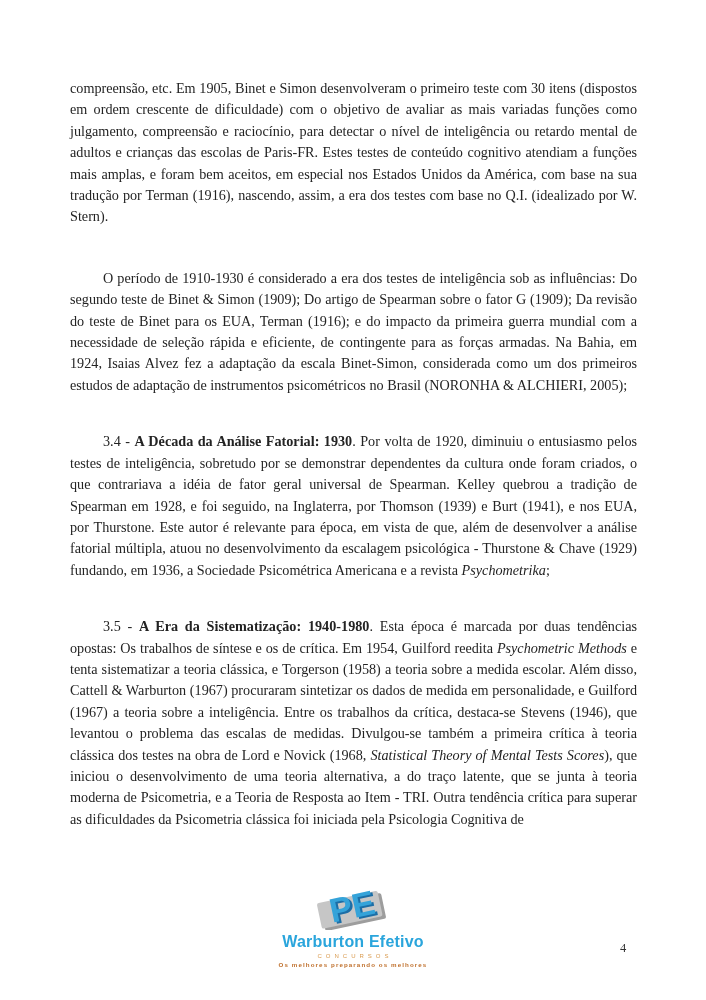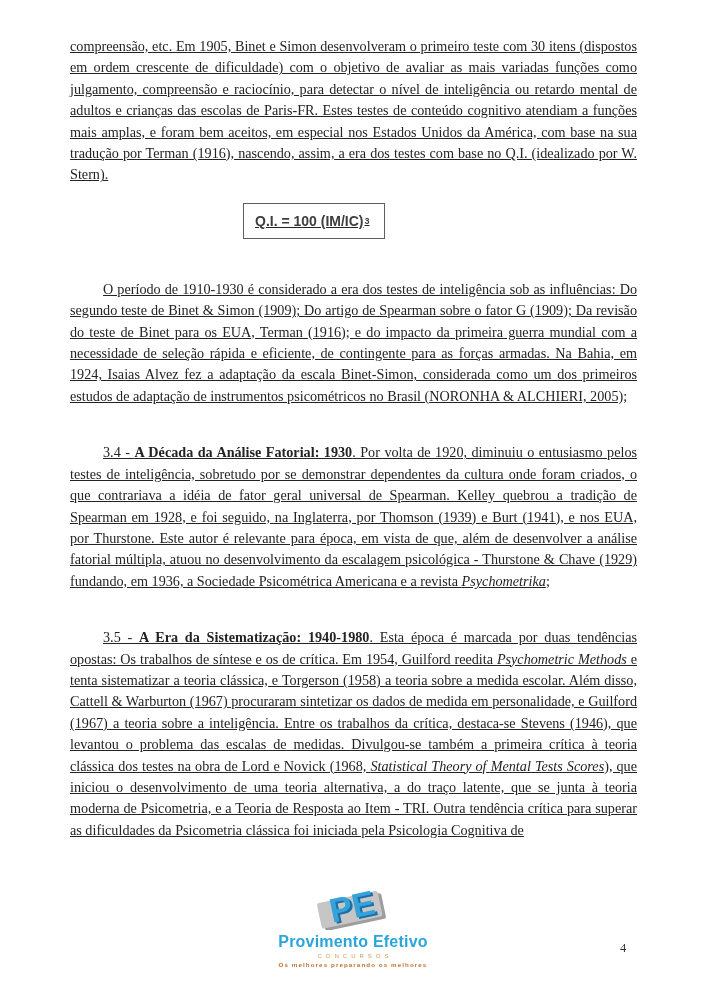--- a/index.html
+++ b/index.html
@@ -7,21 +7,21 @@
   .page {
     position: relative;
     width: 706px;
     height: 1000px;
     background: #ffffff;
     font-family: "Liberation Serif", serif;
     color: #232323;
     overflow: hidden;
     margin: 0 auto;
   }
-  .content { padding: 36px 69px 0 70px; text-decoration: underline; }
+  .content { padding: 78px 69px 0 70px; }
   .para {
     font-size: 14.2px;
     line-height: 21.4px;
     text-align: justify;
   }
   .indent { text-indent: 33px; }
   .bold { font-weight: bold; }
   .italic { font-style: italic; margin-top: 32px; }
   .formula-box {
     margin: 17px 0 0 173px;
@@ -85,43 +85,39 @@
   }
 </style>
 </head>
 <body>
 
 <div class="page">
   <div class="content">
 
     <p class="para"><span>compreensão, etc. Em 1905, Binet e Simon desenvolveram o primeiro teste com 30 itens (dispostos em ordem crescente de dificuldade) com o objetivo de avaliar as mais  variadas funções como julgamento, compreensão e raciocínio, para detectar o nível de inteligência ou retardo mental de adultos e crianças das escolas de Paris-FR. Estes testes de conteúdo cognitivo atendiam a funções mais amplas, e foram bem aceitos, em especial nos Estados Unidos da América, com base na sua tradução por Terman (1916), nascendo, assim, a era dos testes com base no Q.I. (idealizado por W. Stern).</span></p>
 
-    <div class="formula-box">
-      <span>Q.I. = 100 (IM/IC)</span>
-        <sup>3</sup>
-    </div>
 
     <p class="para indent gap-box-after"><span>O período de 1910-1930 é considerado a era dos testes de inteligência sob as influências: Do segundo teste de Binet &amp; Simon (1909); Do artigo de Spearman sobre o fator G (1909); Da revisão do teste de Binet para os EUA, Terman (1916); e do impacto da primeira guerra mundial com a necessidade de seleção rápida e eficiente, de contingente para as forças armadas.  Na Bahia, em 1924, Isaias Alvez fez a adaptação da escala Binet-Simon, considerada como um dos primeiros estudos de adaptação de instrumentos psicométricos no Brasil (NORONHA &amp; ALCHIERI, 2005);</span></p>
 
     <p class="para indent gap-section"><span>3.4  - </span><span class="bold">A Década da Análise Fatorial: 1930</span><span>. Por volta de 1920, diminuiu o entusiasmo pelos testes de inteligência, sobretudo por se demonstrar dependentes da cultura onde foram criados, o que contrariava a idéia de fator geral universal de Spearman. Kelley quebrou a tradição de Spearman em 1928, e foi seguido, na Inglaterra, por Thomson (1939) e Burt (1941), e nos EUA, por Thurstone. Este autor é relevante para época, em vista de que, além de desenvolver a análise fatorial múltipla, atuou no desenvolvimento da escalagem psicológica - Thurstone &amp; Chave (1929) fundando, em 1936, a Sociedade Psicométrica Americana e a revista </span><span class="italic">Psychometrika</span><span>;</span></p>
 
     <p class="para indent gap-section"><span>3.5  - </span><span class="bold">A Era da Sistematização: 1940-1980</span><span>. Esta época é marcada por duas tendências opostas: Os trabalhos de síntese e os de crítica. Em 1954, Guilford reedita </span><span class="italic">Psychometric Methods</span><span> e tenta sistematizar a teoria clássica, e Torgerson (1958) a teoria sobre a medida escolar. Além disso, Cattell &amp; Warburton (1967) procuraram sintetizar os dados de medida em personalidade, e Guilford (1967) a teoria sobre a inteligência. Entre os trabalhos da crítica, destaca-se Stevens (1946), que levantou o problema das escalas de medidas. Divulgou-se também a primeira crítica à teoria clássica dos testes na obra de Lord e Novick (1968, </span><span class="italic">Statistical Theory of Mental Tests Scores</span><span>), que iniciou o desenvolvimento de uma teoria alternativa, a do traço latente, que se junta à teoria moderna de Psicometria, e a Teoria de Resposta ao Item - TRI. Outra tendência crítica para superar as dificuldades da Psicometria clássica foi iniciada pela Psicologia Cognitiva de</span></p>
 
   </div>
 
   <div class="footer-logo">
     <span>
       <svg width="86" height="48" viewBox="0 0 86 48" aria-hidden="true">
         <g transform="rotate(-12 43 24)">
           <rect x="11" y="17" width="62" height="26" rx="2" fill="#9d9d9d"></rect>
           <rect x="8" y="14" width="62" height="26" rx="2" fill="#c6c6c6"></rect>
           <text x="44" y="38" text-anchor="middle" font-family="Liberation Sans, sans-serif" font-size="34" font-weight="bold" fill="#1c6ea6">PE</text>
           <text x="42" y="36" text-anchor="middle" font-family="Liberation Sans, sans-serif" font-size="34" font-weight="bold" fill="#35a3d9">PE</text>
         </g>
       </svg>
     </span>
-    <span class="logo-title">Provimento Efetivo</span>
+    <span class="logo-title">Warburton Efetivo</span>
     <span class="logo-sub">CONCURSOS</span>
     <span class="logo-tagline">Os melhores preparando os melhores</span>
   </div>
 
   <span class="page-number">4</span>
 </div>
 
 </body></html>

